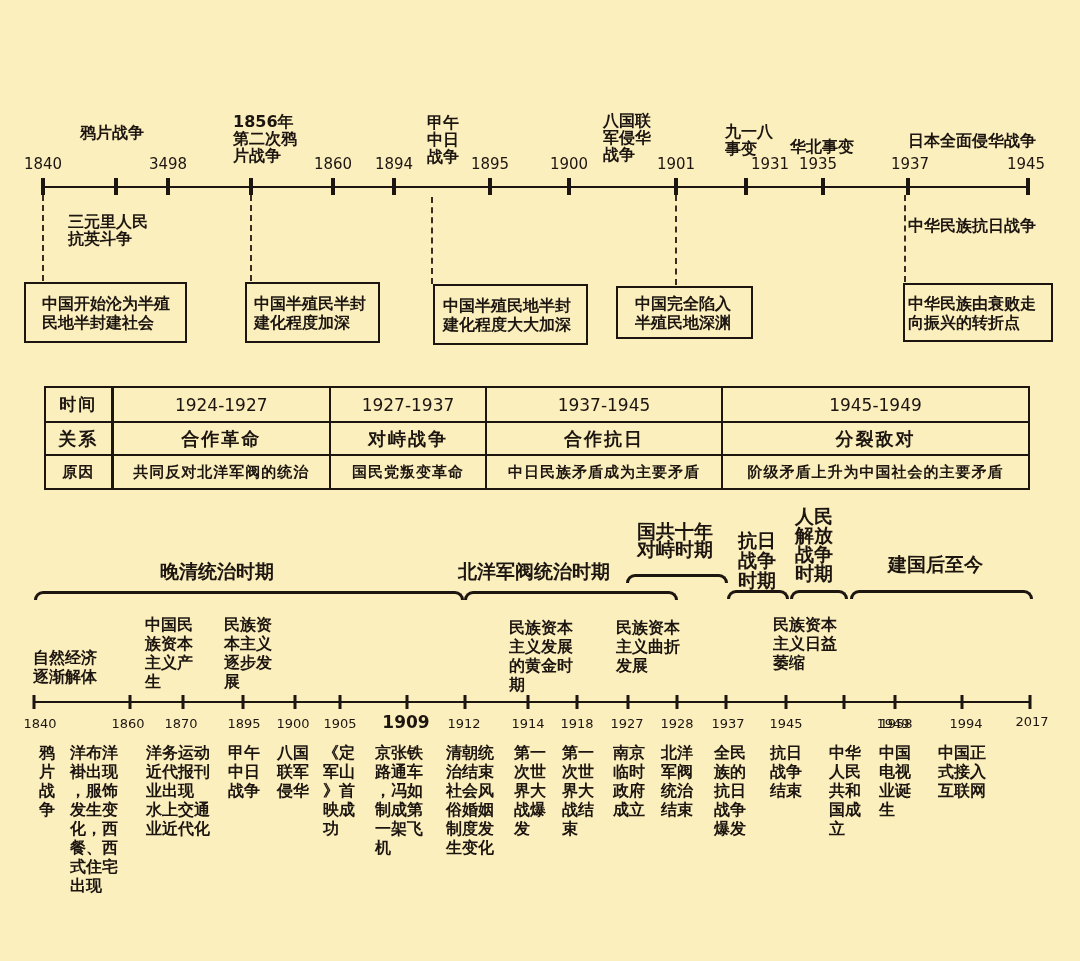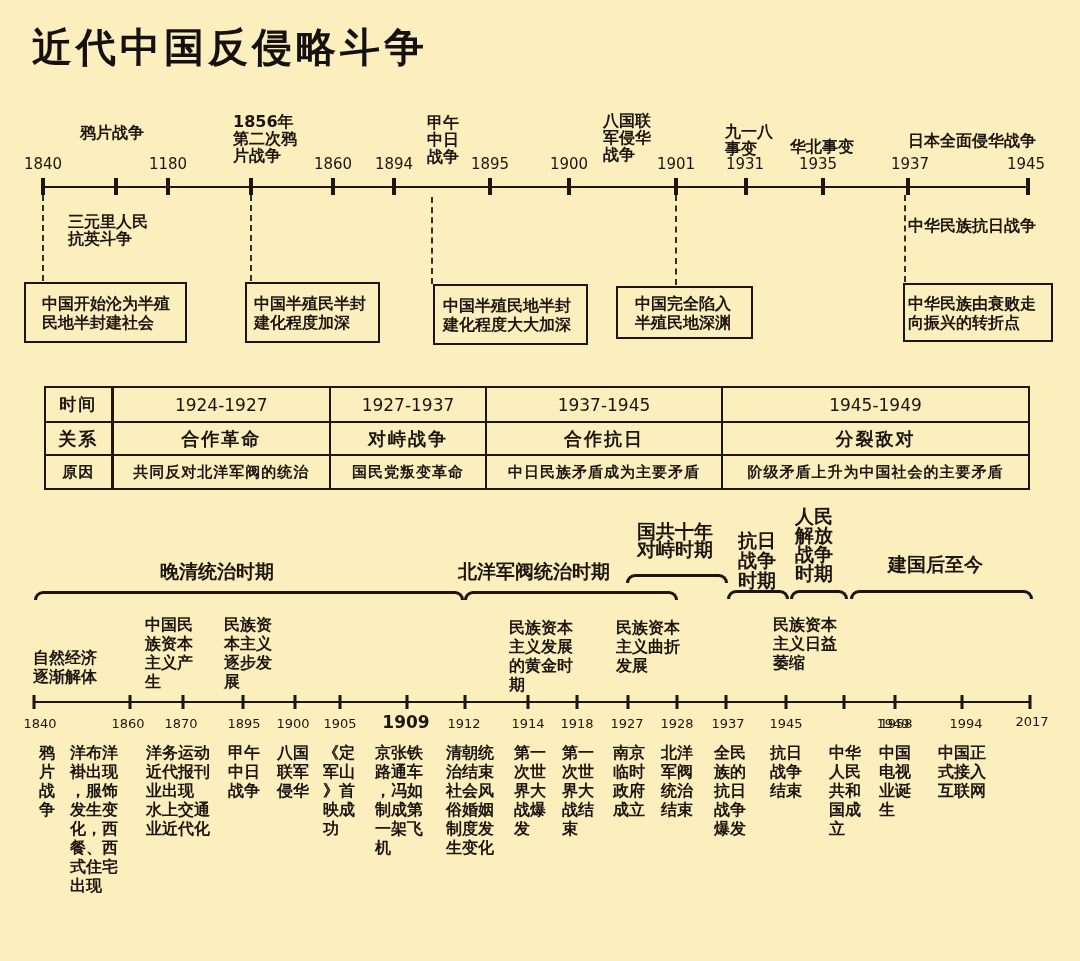--- a/index.html
+++ b/index.html
@@ -30,41 +30,40 @@
   table.rel td.hdr { border-right:3px solid #1c1510; font-size:18px; font-weight:bold; letter-spacing:2px; }
   table.rel tr.r-time td { height:33px; font-size:17px; }
   table.rel tr.r-rel td { height:31px; font-size:18px; font-weight:bold; letter-spacing:2px; }
   table.rel tr.r-reason td { height:32px; font-size:15px; font-weight:bold; letter-spacing:1px; }
 </style>
 </head>
 <body>
 
 <div id="canvas">
 
-  <div class="abs title">近代中国反侵略斗争</div>
 
   <div>
 
     <div class="lbl nowrap" style="left:80px;top:124px;">鸦片战争</div>
     <div class="lbl nowrap" style="left:233px;top:113px;">1856年</div>
     <div class="lbl w4" style="left:233px;top:130px;">第二次鸦片战争</div>
     <div class="lbl w2" style="left:427px;top:114px;">甲午中日战争</div>
     <div class="lbl w3" style="left:603px;top:112px;">八国联军侵华战争</div>
     <div class="lbl w3" style="left:725px;top:123px;">九一八事变</div>
     <div class="lbl nowrap" style="left:790px;top:138px;">华北事变</div>
     <div class="lbl nowrap" style="left:908px;top:132px;">日本全面侵华战争</div>
 
     <div class="year" style="left:43px;top:156px;">1840</div>
-    <div class="year" style="left:168px;top:156px;">1180</div>
+    <div class="year" style="left:168px;top:156px;">3498</div>
     <div class="year" style="left:333px;top:156px;">1860</div>
     <div class="year" style="left:394px;top:156px;">1894</div>
     <div class="year" style="left:490px;top:156px;">1895</div>
     <div class="year" style="left:569px;top:156px;">1900</div>
     <div class="year" style="left:676px;top:156px;">1901</div>
-    <div class="year" style="left:745px;top:156px;">1931</div>
+    <div class="year" style="left:770px;top:156px;">1931</div>
     <div class="year" style="left:818px;top:156px;">1935</div>
     <div class="year" style="left:910px;top:156px;">1937</div>
     <div class="year" style="left:1026px;top:156px;">1945</div>
 
     <div class="axis" style="left:43px;top:186px;width:985px;"></div>
     <div class="tick" style="left:43px;top:178px;height:17px;"></div>
     <div class="tick" style="left:116px;top:178px;height:17px;"></div>
     <div class="tick" style="left:168px;top:178px;height:17px;"></div>
     <div class="tick" style="left:251px;top:178px;height:17px;"></div>
     <div class="tick" style="left:333px;top:178px;height:17px;"></div>

